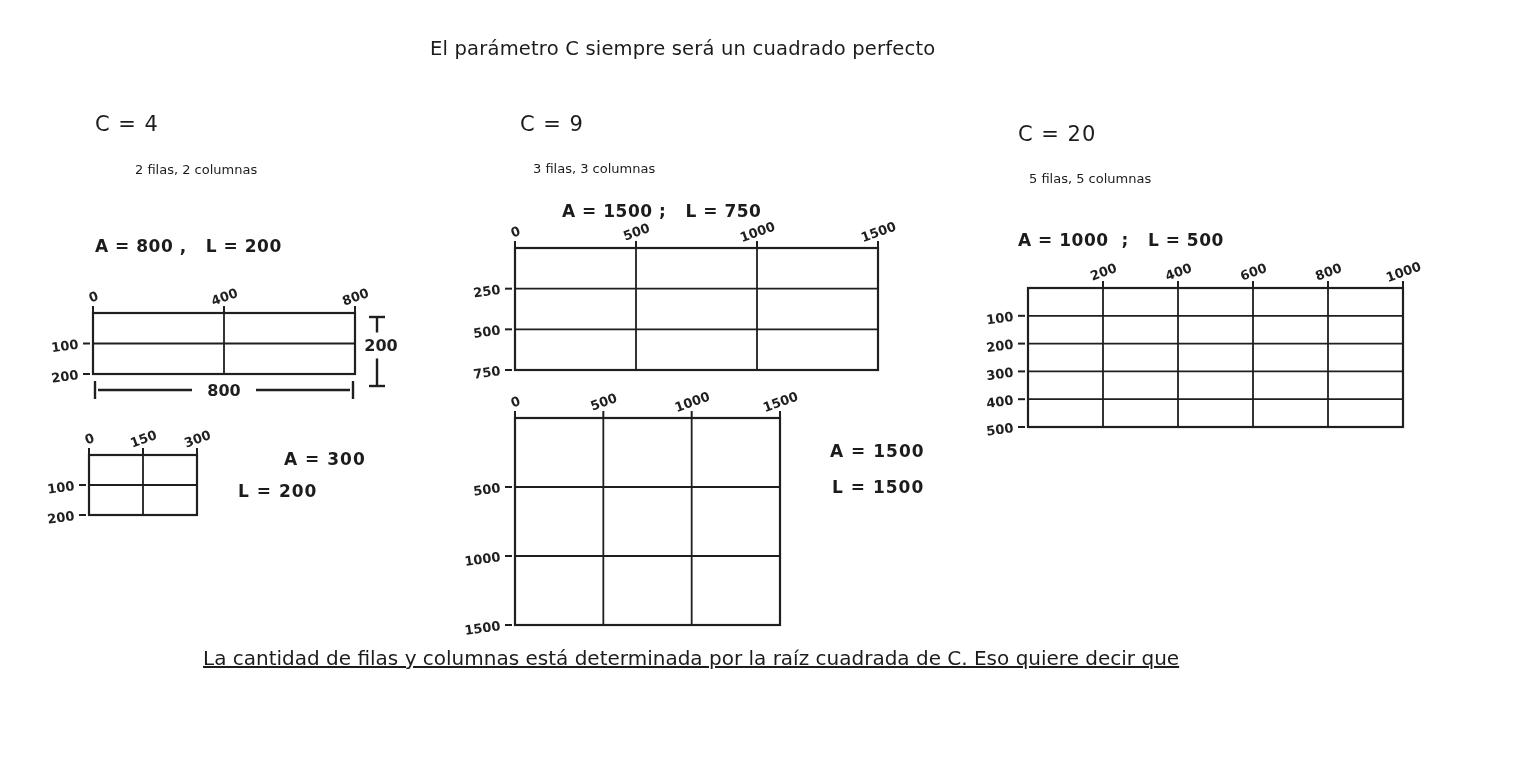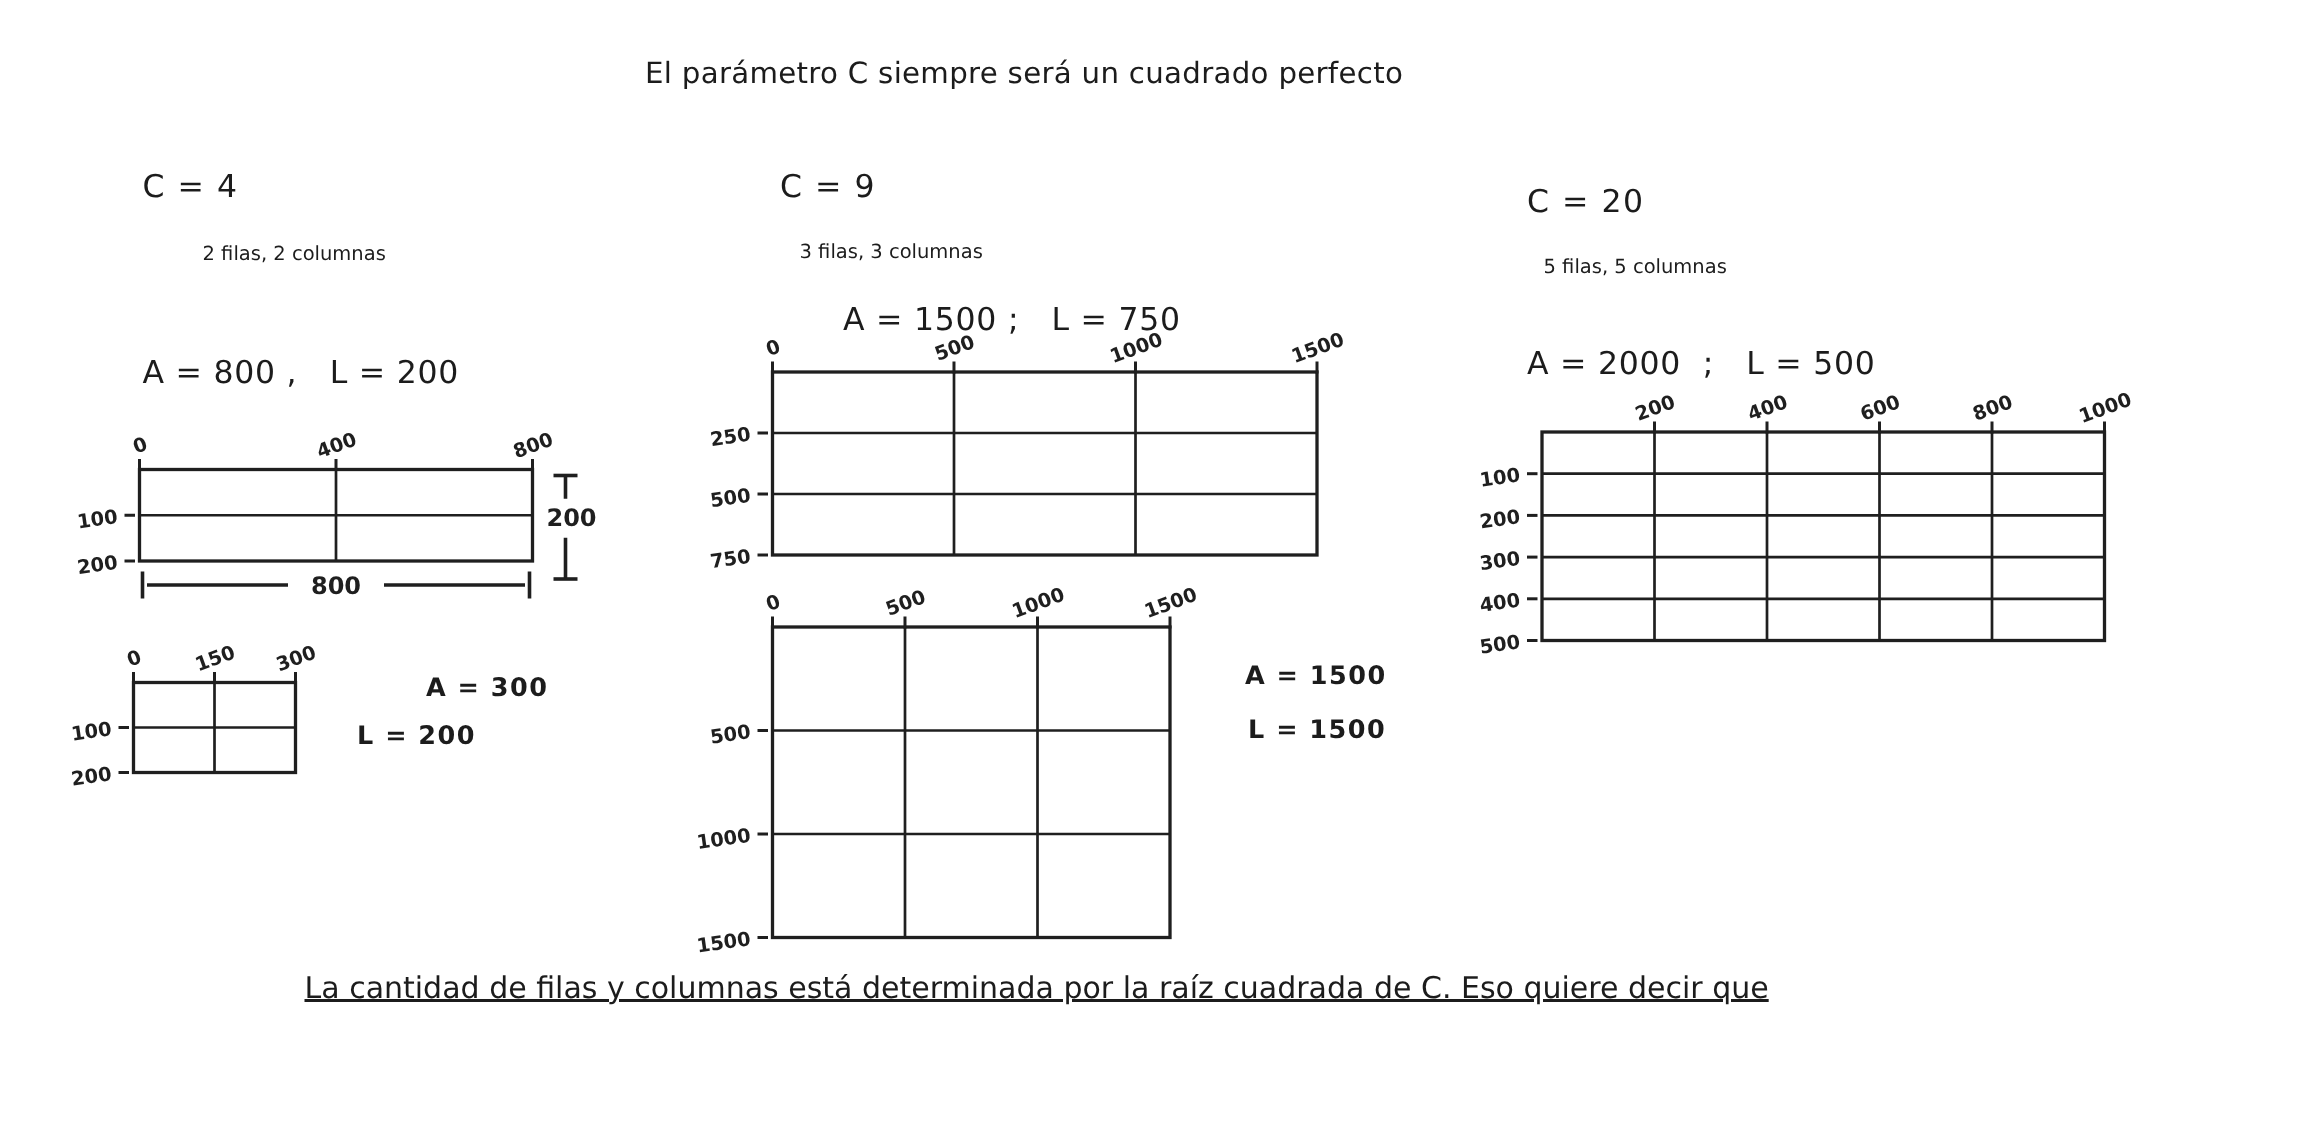--- a/index.html
+++ b/index.html
@@ -4,21 +4,21 @@
 <style>
   html,body{margin:0;padding:0;background:#ffffff;}
   .canvas{
     position:relative;width:1532px;height:757px;background:#ffffff;
     font-family:"DejaVu Sans",sans-serif;color:#1c1c1c;overflow:hidden;
   }
   .abs{position:absolute;white-space:pre;}
   .title{font-size:19.5px;font-weight:500;letter-spacing:.2px;}
   .heading{font-size:21px;font-weight:500;letter-spacing:1px;}
   .sub{font-size:13px;font-weight:500;}
-  .params{font-size:21px;font-weight:400;letter-spacing:.5px;}
+  .params{font-size:17px;font-weight:700;letter-spacing:.5px;}
   .side{font-size:17px;font-weight:700;letter-spacing:1px;}
   .footer{font-size:20px;font-weight:500;}
   .grid-host{position:absolute;}
   .grid-host svg{display:block;overflow:visible;}
 </style>
 </head>
 <body>
 
 <div class="canvas">
 
@@ -121,21 +121,21 @@
         <text x="48" y="177.0069" text-anchor="end" font-size="13" font-weight="700" fill="#1f1f1f" transform="rotate(-8 48 177.0069)">1000</text>
         <line x1="52" y1="241" x2="59" y2="241" stroke="#1f1f1f" stroke-width="2"></line>
         <text x="48" y="246" text-anchor="end" font-size="13" font-weight="700" fill="#1f1f1f" transform="rotate(-8 48 246)">1500</text>
       </svg>
     </div>
   <div class="abs side" style="left:830px;top:441px;">A = 1500</div>
   <div class="abs side" style="left:832px;top:477px;">L = 1500</div>
 
   <div class="abs heading" style="left:1018px;top:122px;">C = 20</div>
   <div class="abs sub" style="left:1029px;top:171px;">5 filas, 5 columnas</div>
-  <div class="abs params" style="left:1018px;top:230px;">A = 2000  ;   L = 500</div>
+  <div class="abs params" style="left:1018px;top:230px;">A = 1000  ;   L = 500</div>
   <div class="grid-host" style="left: 966px; top: 254px;">
       <svg width="515" height="225">
         <rect x="62" y="34" width="375" height="139" fill="none" stroke="#1f1f1f" stroke-width="2.2"></rect>
         <line x1="137" y1="34" x2="137" y2="173" stroke="#1f1f1f" stroke-width="1.8"></line>
         <line x1="212" y1="34" x2="212" y2="173" stroke="#1f1f1f" stroke-width="1.8"></line>
         <line x1="287" y1="34" x2="287" y2="173" stroke="#1f1f1f" stroke-width="1.8"></line>
         <line x1="362" y1="34" x2="362" y2="173" stroke="#1f1f1f" stroke-width="1.8"></line>
         <line x1="62" y1="61.8" x2="437" y2="61.8" stroke="#1f1f1f" stroke-width="1.8"></line>
         <line x1="62" y1="89.6" x2="437" y2="89.6" stroke="#1f1f1f" stroke-width="1.8"></line>
         <line x1="62" y1="117.4" x2="437" y2="117.4" stroke="#1f1f1f" stroke-width="1.8"></line>

